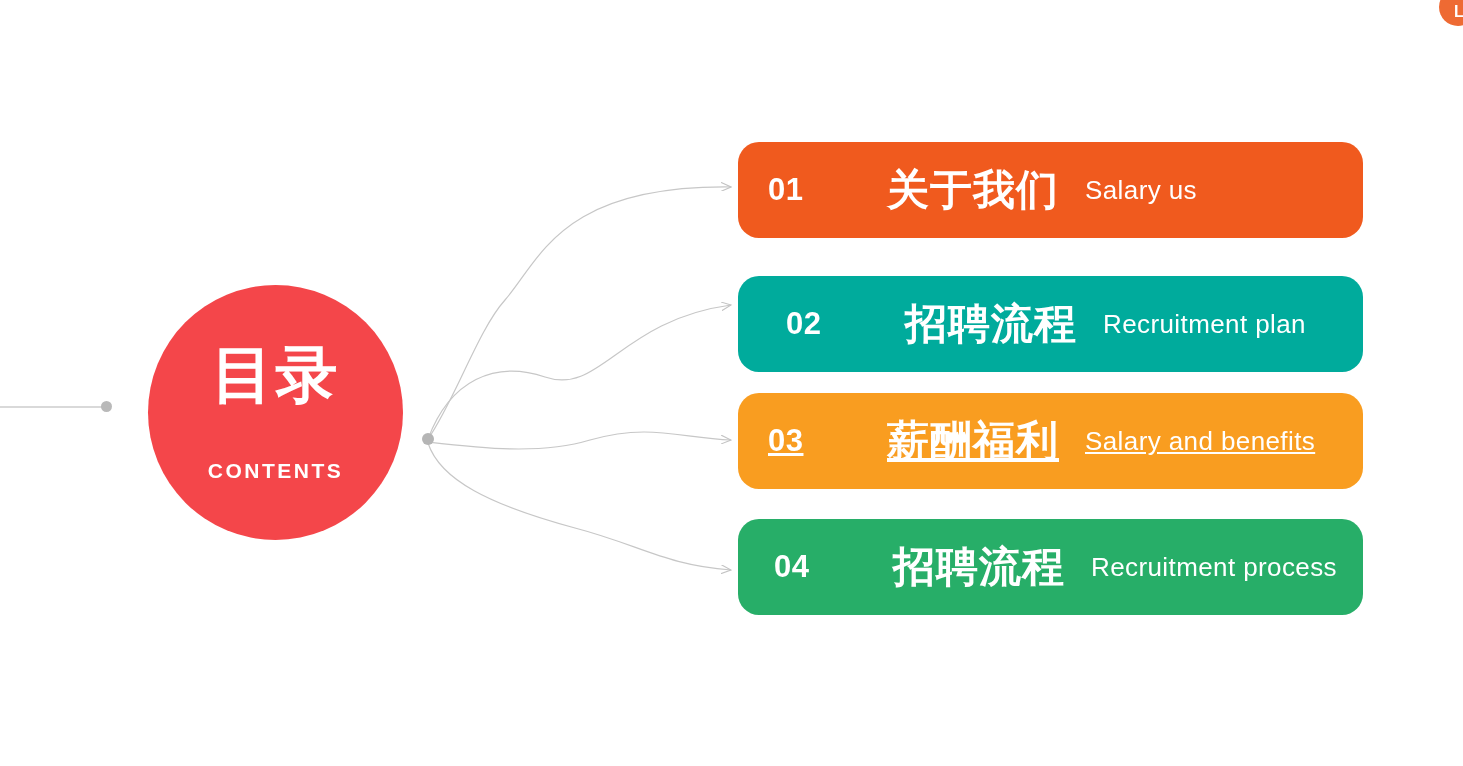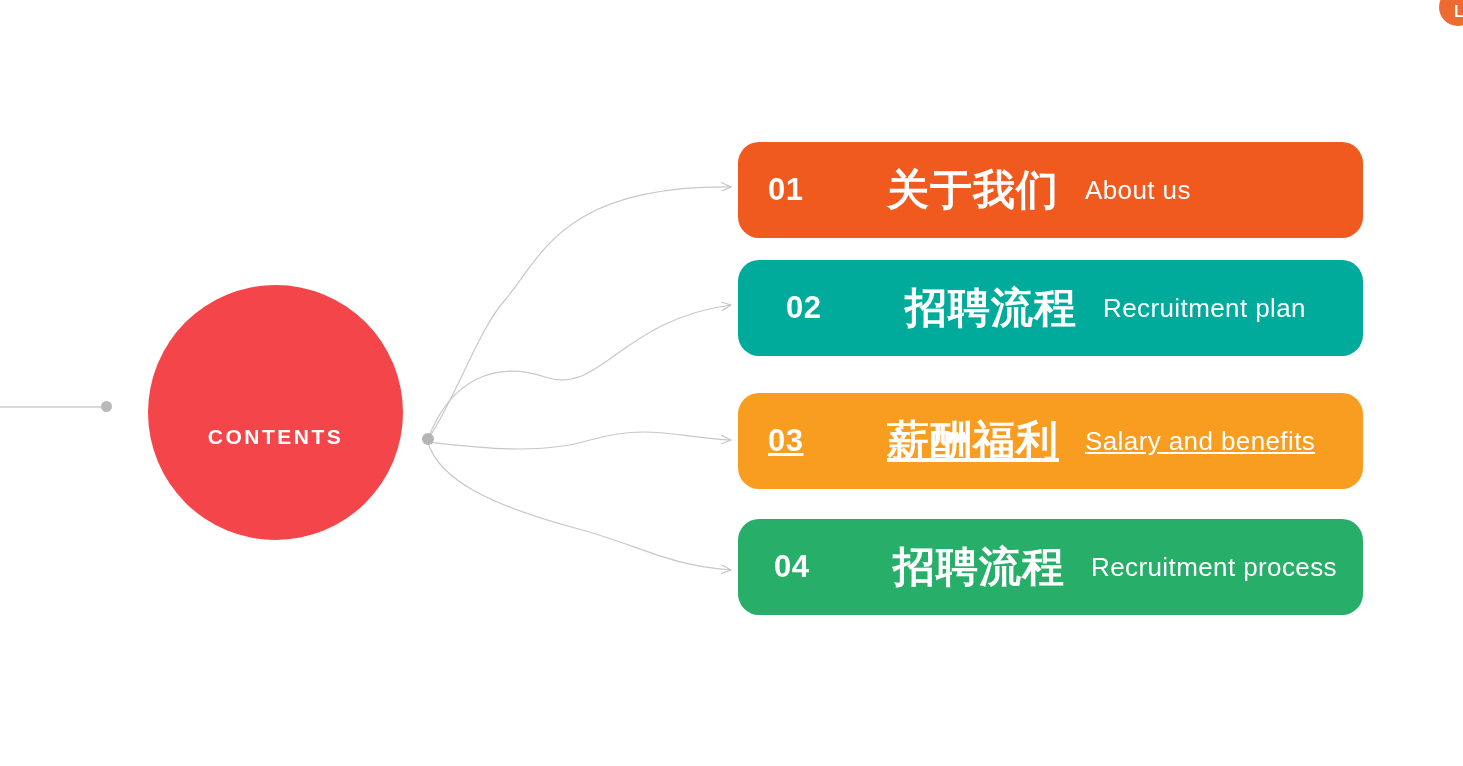--- a/index.html
+++ b/index.html
@@ -119,21 +119,21 @@
   .item-label-en {
     font-size: 26px;
     font-weight: 400;
     letter-spacing: 0.4px;
     white-space: nowrap;
     margin-left: 26px;
     flex: 0 0 auto;
   }
 
   #item-bar-1 { top: 142px; background: #f05a1e; }
-  #item-bar-2 { top: 260px; background: #00ab9c; padding-left: 48px; }
+  #item-bar-2 { top: 276px; background: #00ab9c; padding-left: 48px; }
   #item-bar-3 { top: 393px; background: #f99d20; text-decoration: underline; }
   #item-bar-4 { top: 519px; background: #27ae68; }
 
   
   #corner-badge {
     position: absolute;
     left: 1439px;
     top: -12px;
     width: 38px;
     height: 38px;
@@ -170,29 +170,30 @@
     <path d="M428,439 C455,400 478,330 505,300 C540,260 560,185 731,187" fill="none" stroke="#C7C7C7" stroke-width="1.2" marker-end="url(#arrow-head)"></path>
 
     <path d="M428,439 C450,380 495,360 545,377 C600,396 620,320 731,305" fill="none" stroke="#C7C7C7" stroke-width="1.2" marker-end="url(#arrow-head)"></path>
 
     <path d="M428,442 C480,448 540,455 590,440 C650,423 680,438 731,440" fill="none" stroke="#C7C7C7" stroke-width="1.2" marker-end="url(#arrow-head)"></path>
 
     <path d="M428,443 C440,480 490,505 575,528 C640,545 665,565 731,570" fill="none" stroke="#C7C7C7" stroke-width="1.2" marker-end="url(#arrow-head)"></path>
   </svg>
 
   <div id="contents-circle" style="background: rgb(244, 70, 74);">
+    <div id="contents-title-cn">目录</div>
     <div id="contents-title-en">CONTENTS</div>
   </div>
 
   <div id="hub-dot" style="background: rgb(181, 181, 181);"></div>
 
   <div class="item-bar" id="item-bar-1" style="background: rgb(240, 90, 30);">
     <span class="item-index">01</span>
     <span class="item-label-cn">关于我们</span>
-    <span class="item-label-en">About us</span>
+    <span class="item-label-en">Salary us</span>
   </div>
 
   <div class="item-bar" id="item-bar-2" style="background: rgb(0, 171, 156);">
     <span class="item-index">02</span>
     <span class="item-label-cn">招聘流程</span>
     <span class="item-label-en">Recruitment plan</span>
   </div>
 
   <div class="item-bar" id="item-bar-3" style="background: rgb(249, 157, 32);">
     <span class="item-index">03</span>

